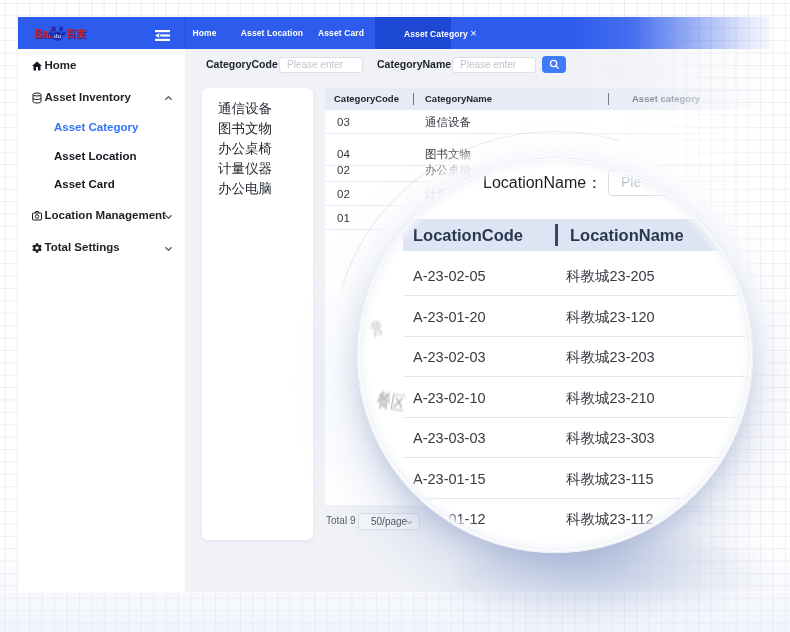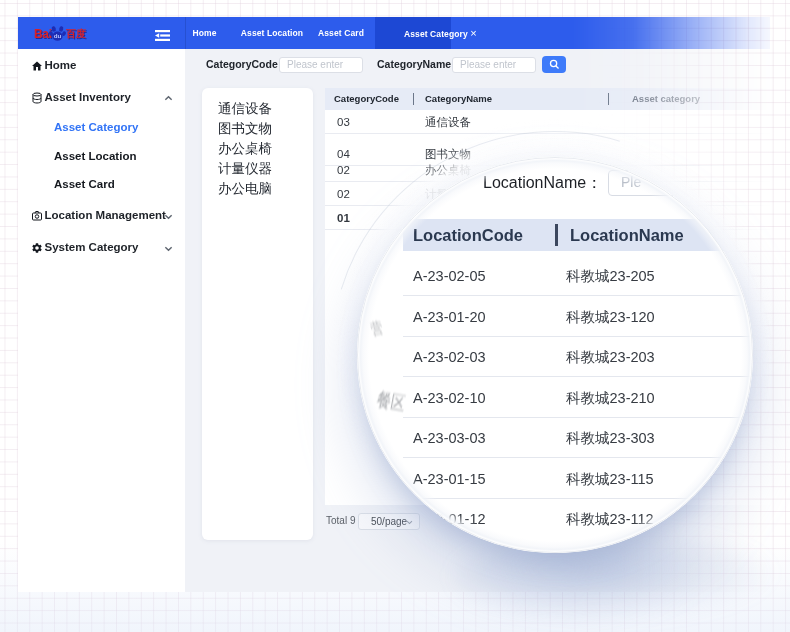--- a/index.html
+++ b/index.html
@@ -159,21 +159,21 @@
           </svg>
       <span class="tx">Location Management</span>
       <svg class="ch" width="9" height="9" viewBox="0 0 10 10" fill="none" stroke="#5f6670" stroke-width="1.6">
             <path d="M1.5 3.5 L5 7 L8.5 3.5"></path>
           </svg>
     </div>
     <div class="sitem" style="top:192px;">
       <svg class="ic" width="12" height="12" viewBox="0 0 24 24">
             <path fill="#14181f" d="M19.14 12.94c.04-.3.06-.61.06-.94 0-.32-.02-.64-.07-.94l2.03-1.58a.49.49 0 0 0 .12-.61l-1.92-3.32a.49.49 0 0 0-.59-.22l-2.39.96c-.5-.38-1.03-.7-1.62-.94l-.36-2.54a.48.48 0 0 0-.48-.41h-3.84c-.24 0-.43.17-.47.41l-.36 2.54c-.59.24-1.13.57-1.62.94l-2.39-.96a.49.49 0 0 0-.59.22L2.74 8.87c-.12.21-.08.47.12.61l2.03 1.58c-.05.3-.09.63-.09.94s.02.64.07.94l-2.03 1.58a.49.49 0 0 0-.12.61l1.92 3.32c.12.22.37.29.59.22l2.39-.96c.5.38 1.03.7 1.62.94l.36 2.54c.05.24.24.41.48.41h3.84c.24 0 .44-.17.47-.41l.36-2.54c.59-.24 1.13-.56 1.62-.94l2.39.96c.22.08.47 0 .59-.22l1.92-3.32a.49.49 0 0 0-.12-.61l-2.01-1.58zM12 15.6A3.6 3.6 0 1 1 12 8.4a3.6 3.6 0 0 1 0 7.2z"></path>
           </svg>
-      <span class="tx">System Category</span>
+      <span class="tx">Total Settings</span>
       <svg class="ch" width="9" height="9" viewBox="0 0 10 10" fill="none" stroke="#5f6670" stroke-width="1.6">
             <path d="M1.5 3.5 L5 7 L8.5 3.5"></path>
           </svg>
     </div>
   </div>
   <div class="main"></div>
   <div class="flabel" style="left:188px;top:41px;">CategoryCode<span style="font-family:'Liberation Sans'">：</span></div>
   <div class="finput" style="left:261px;top:40px;width:84px;">Please enter</div>
   <div class="flabel" style="left:359px;top:41px;">CategoryName：</div>
   <div class="finput" style="left:434px;top:40px;width:84px;">Please enter</div>
@@ -208,21 +208,21 @@
         </div>
     <div class="trow" style="top:70px;">
           <div class="td" style="left:12px;">02</div>
           <div class="td" style="left:100px;">办公桌椅</div>
         </div>
     <div class="trow" style="top:94px;">
           <div class="td" style="left:12px;">02</div>
           <div class="td" style="left:100px;">计量仪器</div>
         </div>
     <div class="trow" style="top:118px;">
-          <div class="td" style="left:12px;font-weight:bold;">01</div>
+          <div class="td" style="left:12px;">01</div>
           <div class="td" style="left:100px;">办公电脑</div>
         </div>
   </div>
   <div class="pag" style="left:308px;top:498px;">Total 9</div>
   <div class="psel">50/page
     <svg style="position:absolute;right:6px;top:5px;" width="7" height="7" viewBox="0 0 10 10" fill="none" stroke="#9aa1ab" stroke-width="1.6">
           <path d="M1.5 3 L5 6.5 L8.5 3"></path>
         </svg>
   </div>
  </div>

